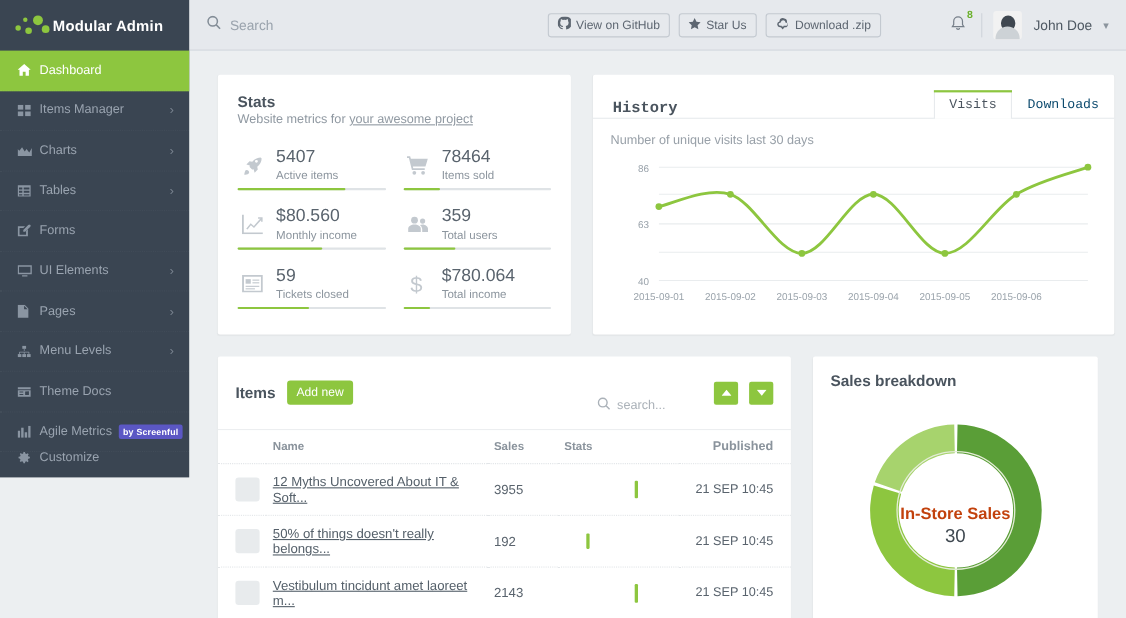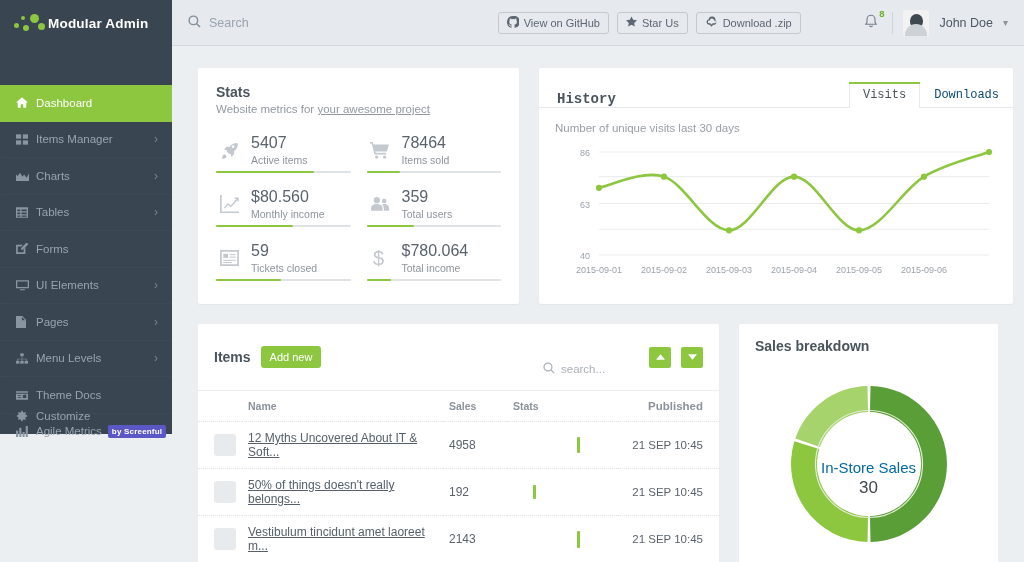--- a/index.html
+++ b/index.html
@@ -25,21 +25,21 @@
   .d4 { width:9px;height:9px; left:16px; top:2px; }
   .d5 { width:7px;height:7px; left:24px; top:11px; }
   .brand-name { color:#fff; font-size:13.5px; font-weight:bold; letter-spacing:.2px; }
 
   .nav { padding:0; }
   .nav-item {
     display:flex; align-items:center; height:36.5px; padding:0 14px 0 16px;
     font-size:11.5px; color:#9aa4b0; position:relative; cursor:pointer;
     border-bottom:1px dotted rgba(255,255,255,.045);
   }
-  .nav-item.active { background:#8dc63f; color:#fff;margin-top:39px; }
+  .nav-item.active { background:#8dc63f; color:#fff; }
   .nav-item.active .nav-icon svg { fill:#fff; }
   .nav-icon { width:20px; flex:0 0 20px; display:flex; align-items:center; }
   .nav-icon svg { fill:#8a95a2; }
   .nav-label { flex:1; white-space:nowrap; }
   .nav-caret { font-size:12px; color:#79838f; line-height:1; }
   .badge-screenful {
     background:#5b57c4; color:#fff; font-size:8px; font-weight:bold;
     padding:2px 4px; border-radius:2px; margin-left:6px; white-space:nowrap;
     letter-spacing:.2px;
   }
@@ -153,21 +153,21 @@
   .thumb { width:22px; height:22px; border-radius:3px; background:#e8ebed; }
   .c-name a { color:#55606a; text-decoration:underline; }
   .c-sales { width:64px; }
   .c-stats { width:110px; }
   .c-pub { width:102px; text-align:right; padding-right:16px; font-size:11.5px; }
   .spark { display:block; width:3px; background:#8dc63f; border-radius:1px; }
 
   .card-sales { flex:1; padding:14px 16px; overflow:hidden; }
   .donut-wrap { display:flex; justify-content:center; margin-top:10px; position:relative; }
   .donut-center { position:absolute; top:50%; left:0; right:0; transform:translateY(-50%); text-align:center; }
-  .donut-lbl { font-size:15px; font-weight:normal; color:#0369a1; }
+  .donut-lbl { font-size:15px; font-weight:bold; color:#c2410c; }
   .donut-val { font-size:17px; color:#3f4850; margin-top:2px; }
 </style>
 </head>
 <body>
 
 <div class="app">
 
   <div class="sidebar">
     <div class="brand">
       <div class="brand-logo">
@@ -549,21 +549,21 @@
                 <th class="c-stats">Stats</th>
                 <th class="c-pub">Published</th>
               </tr>
             </thead>
             <tbody id="itemsBody">
                 <tr>
                   <td class="c-thumb">
                     <div class="thumb"></div>
                   </td>
                   <td class="c-name"><a href="#">12 Myths Uncovered About IT &amp; Soft...</a></td>
-                  <td class="c-sales">4958</td>
+                  <td class="c-sales">3955</td>
                   <td class="c-stats">
                     <span class="spark" style="height: 16px; margin-left: 64px;"></span>
                   </td>
                   <td class="c-pub">21 SEP 10:45</td>
                 </tr>
                 <tr>
                   <td class="c-thumb">
                     <div class="thumb"></div>
                   </td>
                   <td class="c-name"><a href="#">50% of things doesn't really belongs...</a></td>

